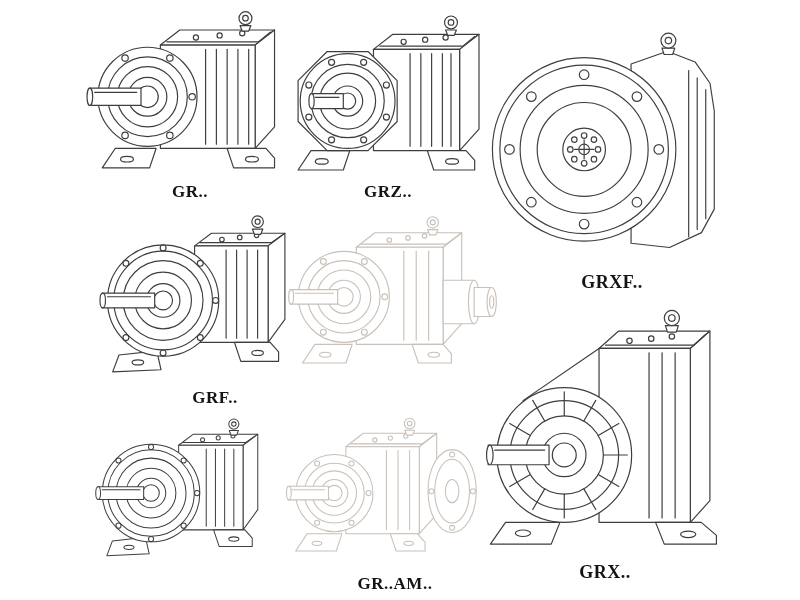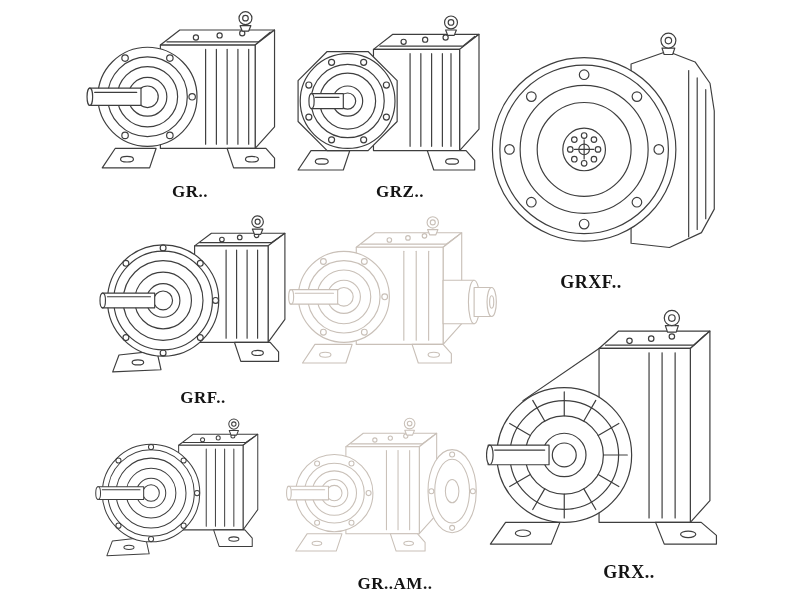--- a/index.html
+++ b/index.html
@@ -148,21 +148,21 @@
         <circle cx="45.1" cy="128" r="2.8"></circle>
         <circle cx="74.9" cy="128" r="2.8"></circle>
         <circle cx="96" cy="106.9" r="2.8"></circle>
       <circle class="w" cx="60" cy="92" r="14"></circle>
       <circle cx="60" cy="92" r="7.5"></circle>
       <polygon class="w" points="26,85 56,85 56,99 26,99"></polygon>
       <ellipse class="w" cx="26.5" cy="92" rx="2.4" ry="7"></ellipse>
       <line x1="30" y1="88.5" x2="52" y2="88.5"></line>
     </svg>
   </div>
-  <div class="lbl" style="left:295px; top:182px; width:210px">GRZ..</div>
+  <div class="lbl" style="left:283px; top:182px; width:210px">GRZ..</div>
 
   <div class="fig" style="left:486px; top:0px">
     <svg class="draw" width="240" height="286" viewBox="0 0 225 268">
       <polygon class="w" points="136,60 170,48 196,58 210,78 214,104 214,196 202,218 172,232 136,228"></polygon>
       <line x1="190" y1="66" x2="190" y2="222"></line>
       <line x1="198" y1="73" x2="198" y2="215"></line>
       <line x1="206" y1="84" x2="206" y2="205"></line>
       <polygon class="w" points="165,45 177,45 175,51 167,51"></polygon>
       <circle class="w" cx="171" cy="38" r="7"></circle>
         <circle cx="171" cy="38" r="3"></circle>
@@ -185,28 +185,28 @@
         <circle cx="82.8" cy="130.8" r="2.6"></circle>
       <circle cx="79" cy="140" r="2.6"></circle>
         <circle cx="82.8" cy="149.2" r="2.6"></circle>
         <circle cx="92" cy="153" r="2.6"></circle>
         <circle cx="101.2" cy="149.2" r="2.6"></circle>
       <circle cx="92" cy="140" r="5"></circle>
       <line x1="92" y1="131" x2="92" y2="149"></line>
       <line x1="83" y1="140" x2="101" y2="140"></line>
     </svg>
   </div>
-  <div class="lbl lbl-lg" style="left:471px; top:272px; width:240px">GRXF..</div>
+  <div class="lbl lbl-lg" style="left:492px; top:272px; width:240px">GRXF..</div>
 
   <div class="fig" style="left:98px; top:208px">
     <svg class="draw" width="210" height="187" viewBox="0 0 200 178">
       <use href="#sym-flange"></use>
     </svg>
   </div>
-  <div class="lbl" style="left:98px; top:388px; width:210px">GRF..</div>
+  <div class="lbl" style="left:110px; top:388px; width:210px">GRF..</div>
 
   <div class="fig" style="left:288px; top:210px">
     <svg class="draw ghost" width="212" height="184" viewBox="0 0 205 178">
       <polygon class="w" points="66,36 150,36 168,22 84,22"></polygon>
       <polygon class="w" points="150,36 168,22 168,110 150,130"></polygon>
       <polygon class="w" points="66,36 150,36 150,130 66,130"></polygon>
       <polyline points="71,33 153,33 164,25"></polyline>
       <circle cx="98" cy="29" r="2.2"></circle>
         <circle cx="116" cy="27" r="2.2"></circle>
         <circle cx="132" cy="25" r="2.2"></circle>
@@ -277,21 +277,21 @@
       <line x1="90" y1="179.2" x2="101" y2="198.2"></line>
       <line x1="103.2" y1="166" x2="122.2" y2="177"></line>
       <circle cx="72" cy="148" r="36"></circle>
       <circle class="w" cx="72" cy="148" r="20"></circle>
       <circle cx="72" cy="148" r="11"></circle>
       <polygon class="w" points="2,139 58,139 58,157 2,157"></polygon>
       <ellipse class="w" cx="3.5" cy="148" rx="3" ry="9"></ellipse>
       <line x1="8" y1="143.5" x2="54" y2="143.5"></line>
     </svg>
   </div>
-  <div class="lbl lbl-lg" style="left:504px; top:562px; width:250px">GRX..</div>
+  <div class="lbl lbl-lg" style="left:480px; top:562px; width:250px">GRX..</div>
 
   <div class="fig" style="left:94px; top:412px">
     <svg class="draw" width="184" height="164" viewBox="0 0 200 178">
       <use href="#sym-flange"></use>
     </svg>
   </div>
 
   <div class="fig" style="left:286px; top:410px">
     <svg class="draw ghost" width="198" height="172" viewBox="0 0 205 178">
       <polygon class="w" points="62,38 138,38 156,24 80,24"></polygon>

